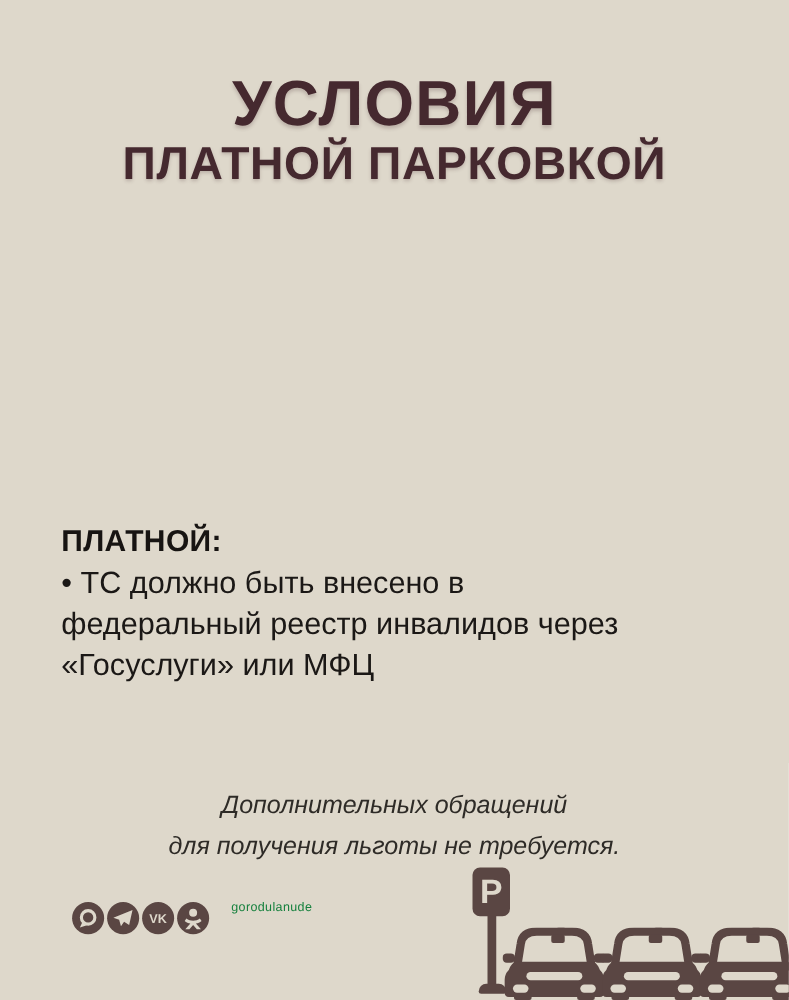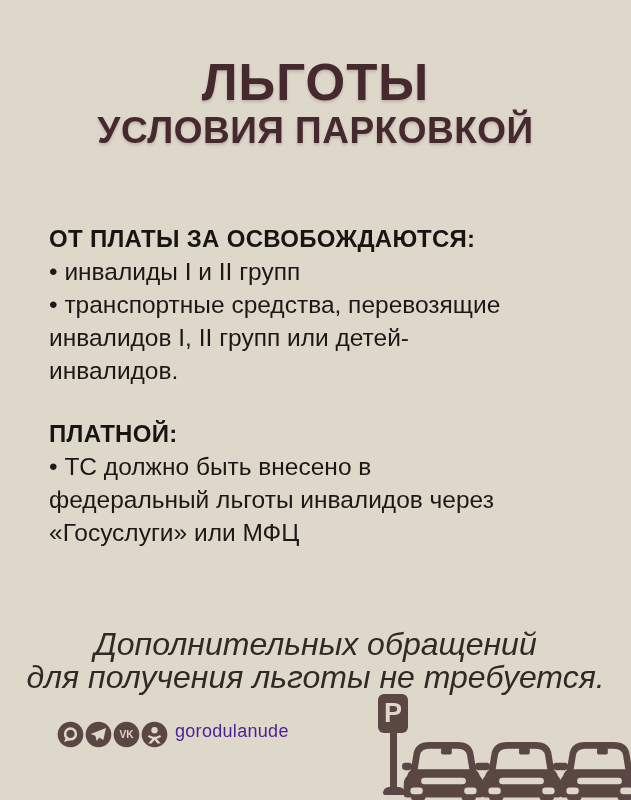--- a/index.html
+++ b/index.html
@@ -45,39 +45,39 @@
     color: #1b1816;
   }
 
   
   .note {
     position: absolute;
     top: 628px; left: 0; right: 0;
     margin: 0;
     text-align: center;
     font-style: italic;
-    font-size: 32px;
+    font-size: 20px;
     line-height: 33px;
     white-space: pre-line;
     color: #2e2b27;
   }
 
   
   .social-row {
     position: absolute;
     left: 57px; top: 721px;
     display: flex;
     align-items: flex-start;
   }
   .social-row svg { display: block; margin-right: 1px; }
   .handle {
-    margin-left: 6px;
-    font-size: 18px;
+    margin-left: 16px;
+    font-size: 10px;
     letter-spacing: 0.3px;
-    color: #4c1d95;
+    color: #15803d;
   }
 
   
   .parking { position: absolute; inset: 0; pointer-events: none; }
   .p-sign {
     position: absolute;
     left: 378px; top: 694px;
     width: 30px; height: 39px;
     background: #5a4643;
     border-radius: 6px;
@@ -103,36 +103,29 @@
   .car-1 { left: 402px; }
   .car-2 { left: 480px; }
   .car-3 { left: 558px; }
 </style>
 </head>
 <body>
 
 <div class="poster">
 
   <header class="title-block">
-    <div class="title-line1">ЛЬГОТЫ</div>
-    <div class="title-line2">УСЛОВИЯ ПАРКОВКОЙ</div>
+    <div class="title-line1">УСЛОВИЯ</div>
+    <div class="title-line2">ПЛАТНОЙ ПАРКОВКОЙ</div>
   </header>
 
-  <section class="section section-1">
-    <h2>ОТ ПЛАТЫ ЗА ОСВОБОЖДАЮТСЯ:</h2>
-    <p>• инвалиды I и II групп</p>
-    <p>• транспортные средства, перевозящие
-инвалидов I, II групп или детей-
-инвалидов.</p>
-  </section>
 
   <section class="section section-2">
     <h2>ПЛАТНОЙ:</h2>
     <p>• ТС должно быть внесено в
-федеральный льготы инвалидов через
+федеральный реестр инвалидов через
 «Госуслуги» или МФЦ</p>
   </section>
 
   <p class="note">Дополнительных обращений
 для получения льготы не требуется.</p>
 
   <div class="social-row">
     <svg width="27" height="27" viewBox="0 0 28 28">
       <circle cx="14" cy="14" r="13.3" fill="#5a4643"></circle>
       <circle cx="14" cy="13.4" r="5.6" fill="none" stroke="#ded8cb" stroke-width="2.6"></circle>

